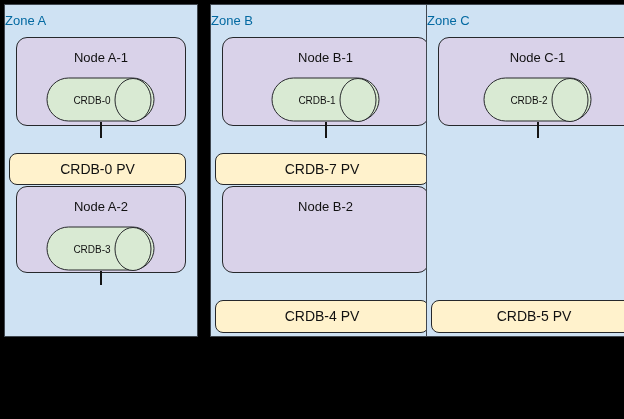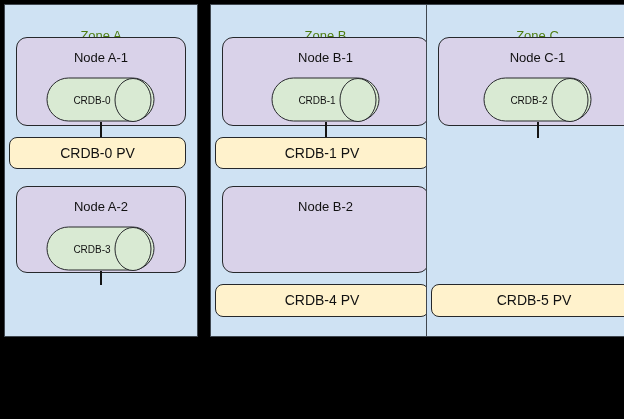--- a/index.html
+++ b/index.html
@@ -21,25 +21,25 @@
     height: 333px;
     box-sizing: border-box;
     background: #cfe2f3;
     border: 1px solid #40474f;
   }
   .zone-a { left: 4px;   width: 194px; }
   .zone-b { left: 210px; width: 231px; }
   .zone-c { left: 426px; width: 223px; }
   .zone-title {
     position: absolute;
-    top: 23px; left: 0; right: 0;
-    text-align: center;
+    top: 8px; left: 0; right: 0;
+    text-align: left;
     font-size: 13px;
     line-height: 16px;
-    color: #4d7c0f;
+    color: #0369a1;
   }
   .node {
     position: absolute;
     left: 11px; right: 11px;
     box-sizing: border-box;
     background: #d9d2e9;
     border: 1px solid #26282b;
     border-radius: 11px;
   }
   .node-1 { top: 32px;  height: 89px; }
@@ -79,20 +79,21 @@
     left: 4px; right: 11px;
     height: 32px;
     box-sizing: border-box;
     background: #fff2cc;
     border: 1px solid #26282b;
     border-radius: 8px;
     text-align: center;
     font-size: 14px;
     line-height: 30px;
     color: #111;
+    margin-top: 16px;
   }
   .pv-1 { top: 132px; }
   .pv-2 { top: 279px; height: 33px; line-height: 31px; }
 </style>
 </head>
 <body>
 
 <div class="canvas">
 
   <div class="zone zone-a">
@@ -125,21 +126,21 @@
 
     <div class="node node-1">
       <div class="node-title">Node B-1</div>
     </div>
     <svg class="cyl cyl-1" viewBox="0 0 110 46">
       <rect class="cyl-shape" x="1" y="1" width="107" height="43" rx="21.5"></rect>
       <ellipse class="cyl-shape" cx="87" cy="23" rx="18" ry="21.5"></ellipse>
       <text class="cyl-label" x="46" y="26.5" text-anchor="middle">CRDB-1</text>
     </svg>
     <div class="connector conn-1"></div>
-    <div class="pv pv-1">CRDB-1 PV</div>
+    <div class="pv pv-1">CRDB-7 PV</div>
 
     <div class="node node-2">
       <div class="node-title">Node B-2</div>
     </div>
     <div class="pv pv-2">CRDB-4 PV</div>
   </div>
 
   <div class="zone zone-c">
     <div class="zone-title">Zone C</div>
 

